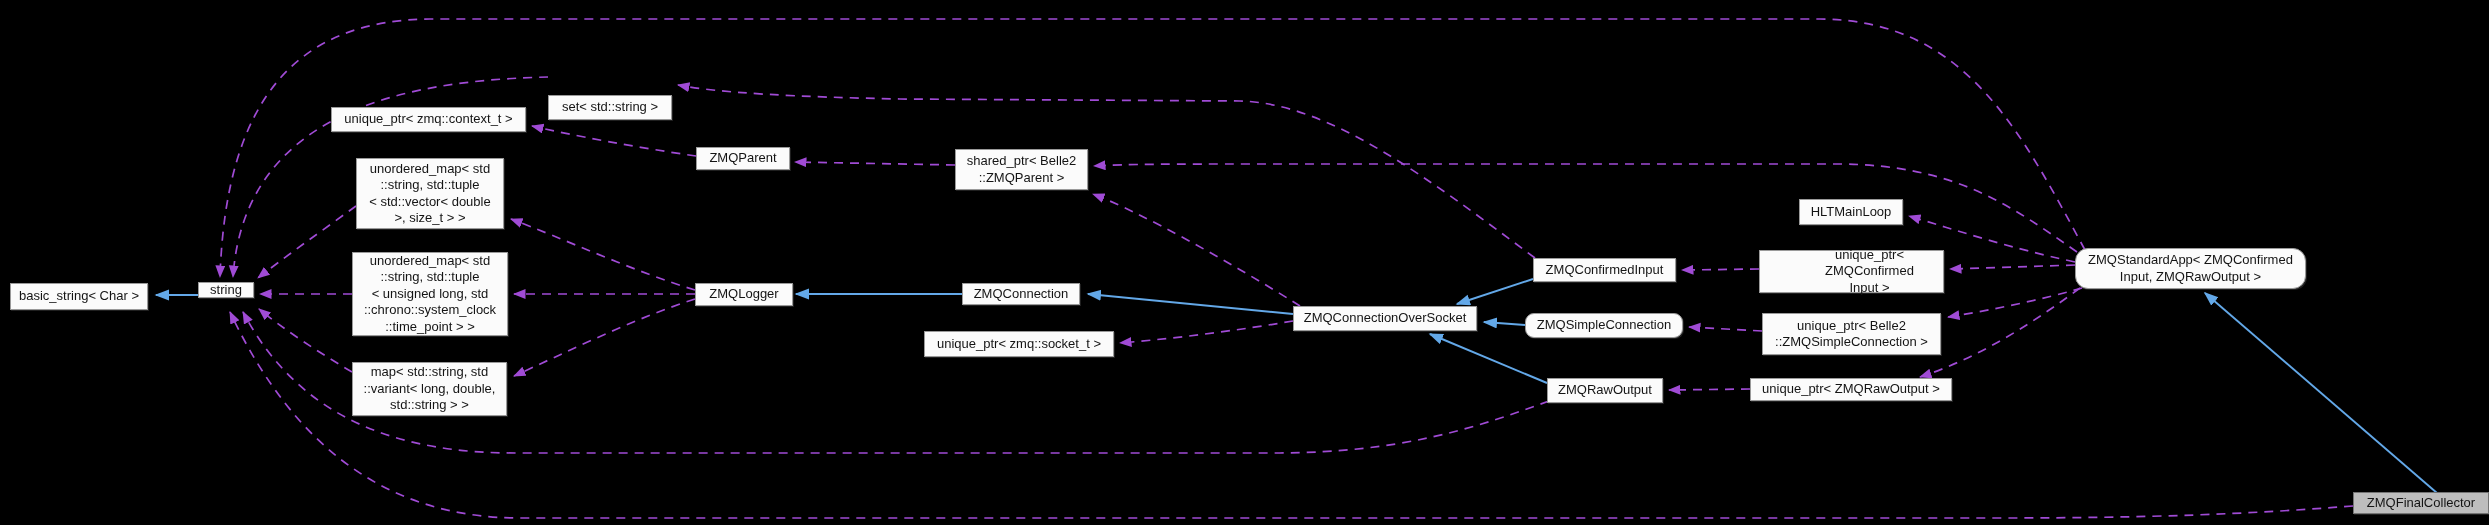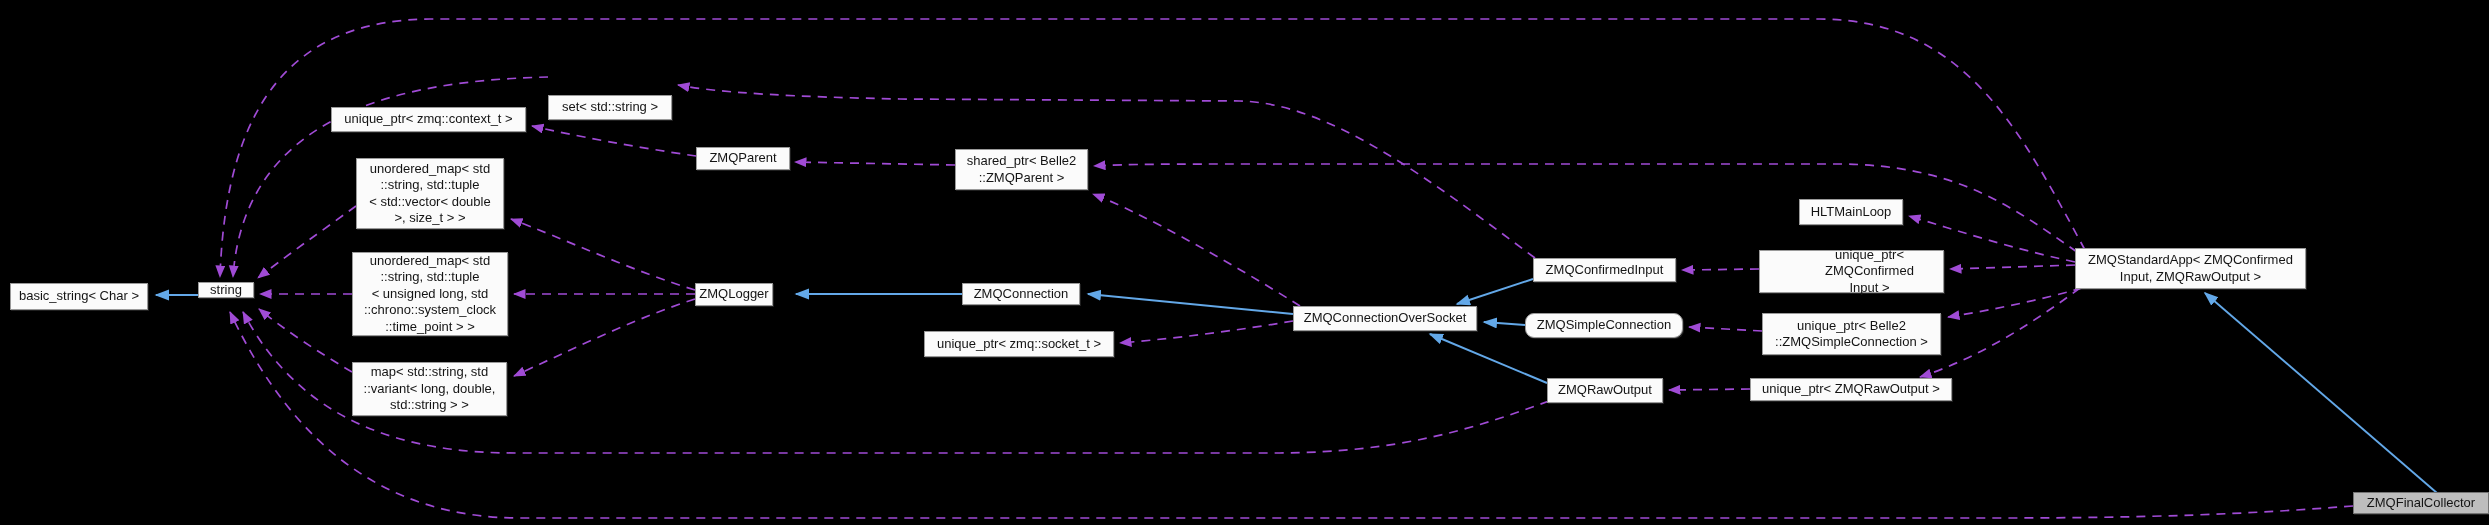--- a/index.html
+++ b/index.html
@@ -72,32 +72,32 @@
 &gt;, size_t &gt; &gt;</span></div>
       <div class="node" style="left: 352px; top: 252px; width: 156px; height: 84px;"><span>unordered_map&lt; std
 ::string, std::tuple
 &lt; unsigned long, std
 ::chrono::system_clock
 ::time_point &gt; &gt;</span></div>
       <div class="node" style="left: 352px; top: 362px; width: 155px; height: 54px;"><span>map&lt; std::string, std
 ::variant&lt; long, double,
 std::string &gt; &gt;</span></div>
       <div class="node" style="left: 696px; top: 147px; width: 94px; height: 23px;"><span>ZMQParent</span></div>
-      <div class="node" style="left: 695px; top: 283px; width: 78px; height: 23px;"><span>ZMQLogger</span></div>
+      <div class="node" style="left: 695px; top: 283px; width: 98px; height: 23px;"><span>ZMQLogger</span></div>
       <div class="node" style="left: 955px; top: 149px; width: 133px; height: 41px;"><span>shared_ptr&lt; Belle2
 ::ZMQParent &gt;</span></div>
       <div class="node" style="left: 962px; top: 283px; width: 118px; height: 22px;"><span>ZMQConnection</span></div>
       <div class="node" style="left: 924px; top: 331px; width: 190px; height: 26px;"><span>unique_ptr&lt; zmq::socket_t &gt;</span></div>
       <div class="node" style="left: 1293px; top: 306px; width: 184px; height: 25px;"><span>ZMQConnectionOverSocket</span></div>
       <div class="node" style="left: 1533px; top: 258px; width: 143px; height: 24px;"><span>ZMQConfirmedInput</span></div>
       <div class="node" style="left: 1525px; top: 313px; width: 158px; height: 25px; border-radius: 9px;"><span>ZMQSimpleConnection</span></div>
       <div class="node" style="left: 1547px; top: 378px; width: 116px; height: 25px;"><span>ZMQRawOutput</span></div>
       <div class="node" style="left: 1799px; top: 199px; width: 104px; height: 26px;"><span>HLTMainLoop</span></div>
       <div class="node" style="left: 1759px; top: 250px; width: 185px; height: 43px; padding-left: 39px;"><span>unique_ptr&lt; ZMQConfirmed
 Input &gt;</span></div>
       <div class="node" style="left: 1762px; top: 313px; width: 179px; height: 42px;"><span>unique_ptr&lt; Belle2
 ::ZMQSimpleConnection &gt;</span></div>
       <div class="node" style="left: 1750px; top: 378px; width: 202px; height: 23px;"><span>unique_ptr&lt; ZMQRawOutput &gt;</span></div>
-      <div class="node" style="left: 2075px; top: 248px; width: 231px; height: 41px;"><span>ZMQStandardApp&lt; ZMQConfirmed
+      <div class="node" style="left: 2075px; top: 248px; width: 231px; height: 41px; border-radius: 13px;"><span>ZMQStandardApp&lt; ZMQConfirmed
 Input, ZMQRawOutput &gt;</span></div>
       <div class="node highlight" style="left: 2353px; top: 492px; width: 136px; height: 22px;"><span>ZMQFinalCollector</span></div>
     </div>
 </div>
 
 </body></html>

